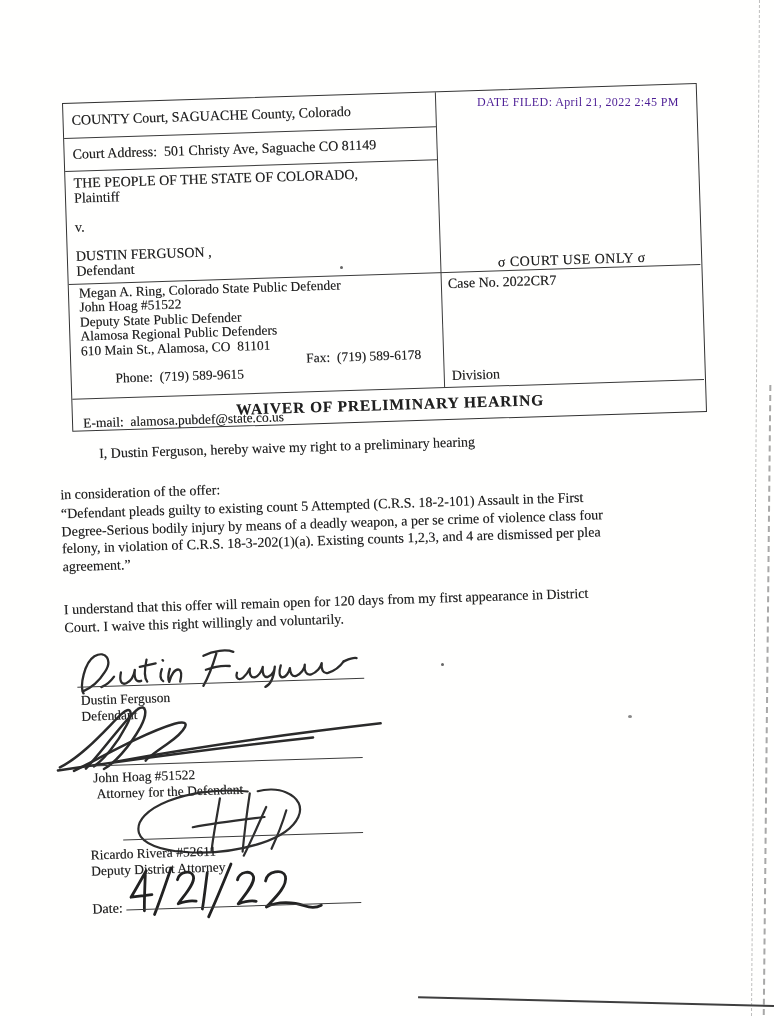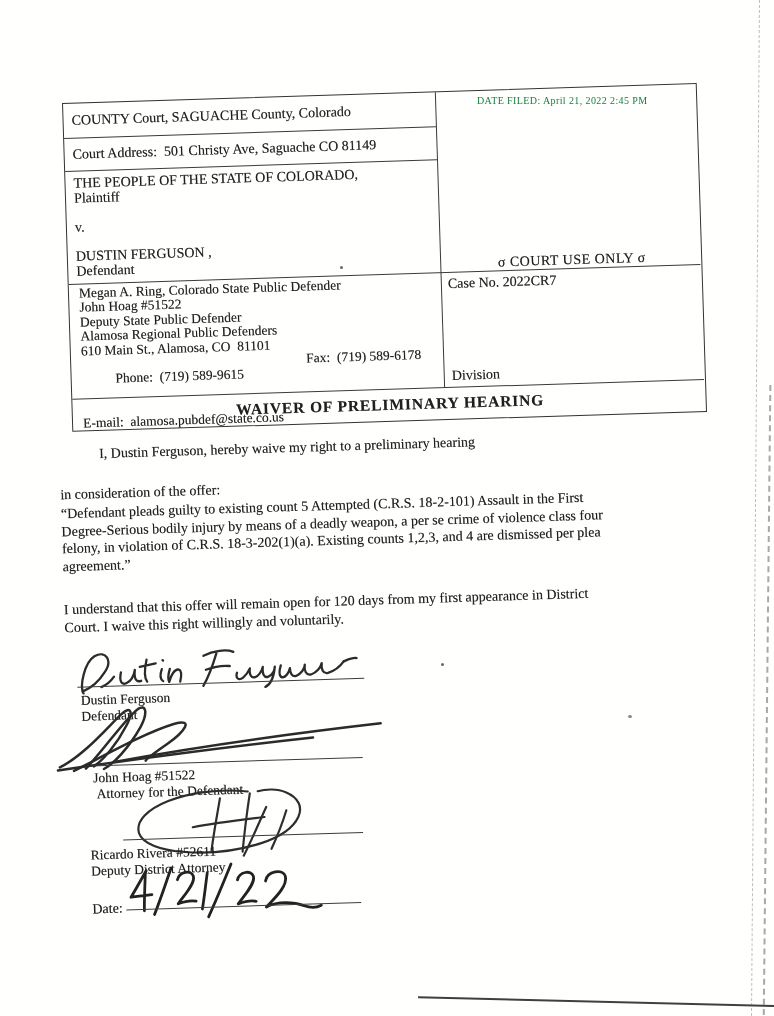--- a/index.html
+++ b/index.html
@@ -1,21 +1,21 @@
 <!DOCTYPE html>
 <html><head>
 <meta charset="utf-8">
 <style>
   html,body{margin:0;padding:0;background:#ffffff;}
   .page{position:relative;width:774px;height:1016px;background:#fffffe;overflow:hidden;
         font-family:"Liberation Serif","DejaVu Serif",serif;color:#1f1f1f;}
   span,div{box-sizing:border-box;}
   
-  [data-name="efiling-stamp"]{position:absolute;left:477px;top:95px;font-size:10px;
-    letter-spacing:.4px;color:#15803d;white-space:pre;z-index:5;}
+  [data-name="efiling-stamp"]{position:absolute;left:477px;top:95px;font-size:12px;
+    letter-spacing:.4px;color:#4c1d95;white-space:pre;z-index:5;}
   
   .doc{position:absolute;left:62px;top:103px;width:635px;height:860px;
        transform:rotate(-1.8deg);transform-origin:0 0;
        text-shadow:.2px .2px .55px rgba(30,30,30,.5);}
   .doc .t{position:absolute;font-size:14px;white-space:pre;line-height:15px;}
   
   [data-name="caption-table"]{position:absolute;left:0;top:0;width:635px;height:329px;
      border:1.9px solid #333;}
   .hline{position:absolute;border-top:1.7px solid #3a3a3a;height:0;}
   #hl1{left:0;top:34px;width:372px;}

